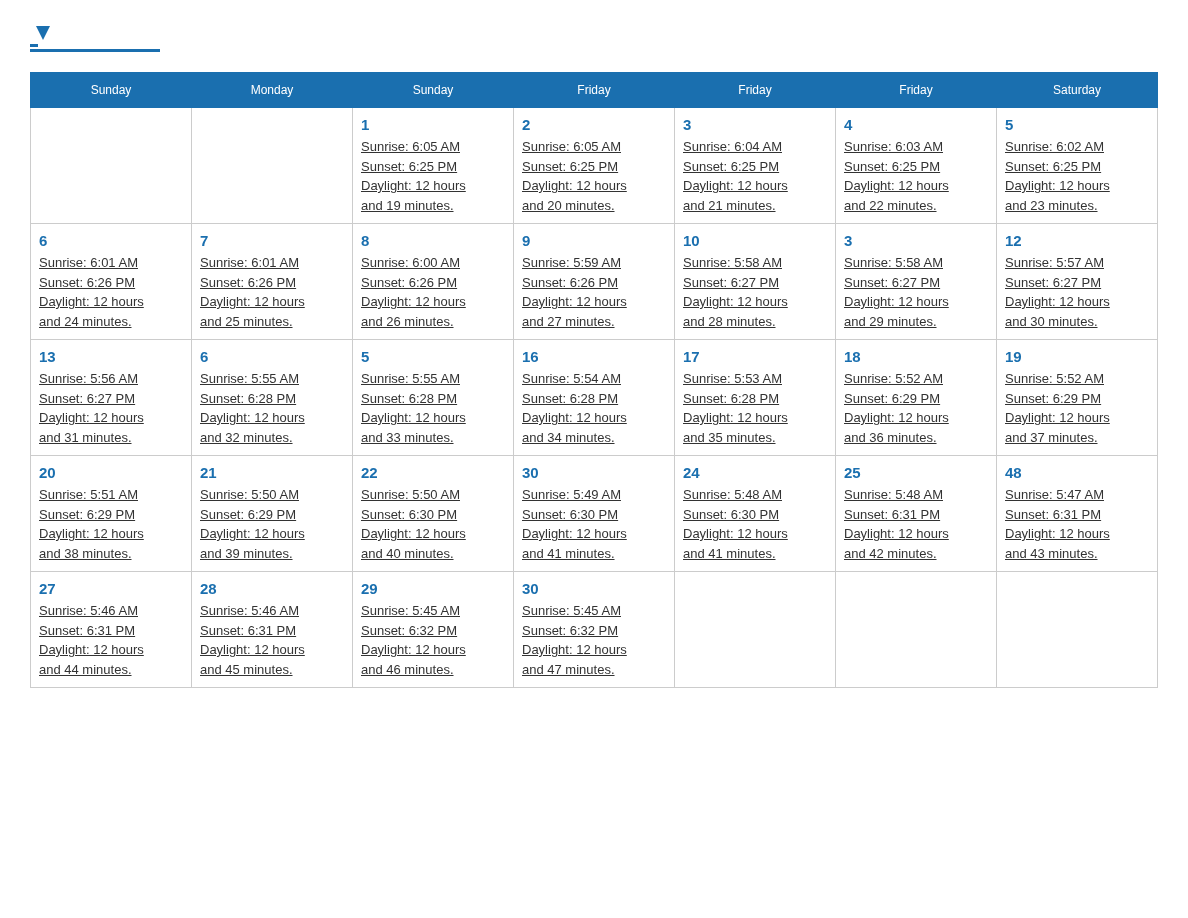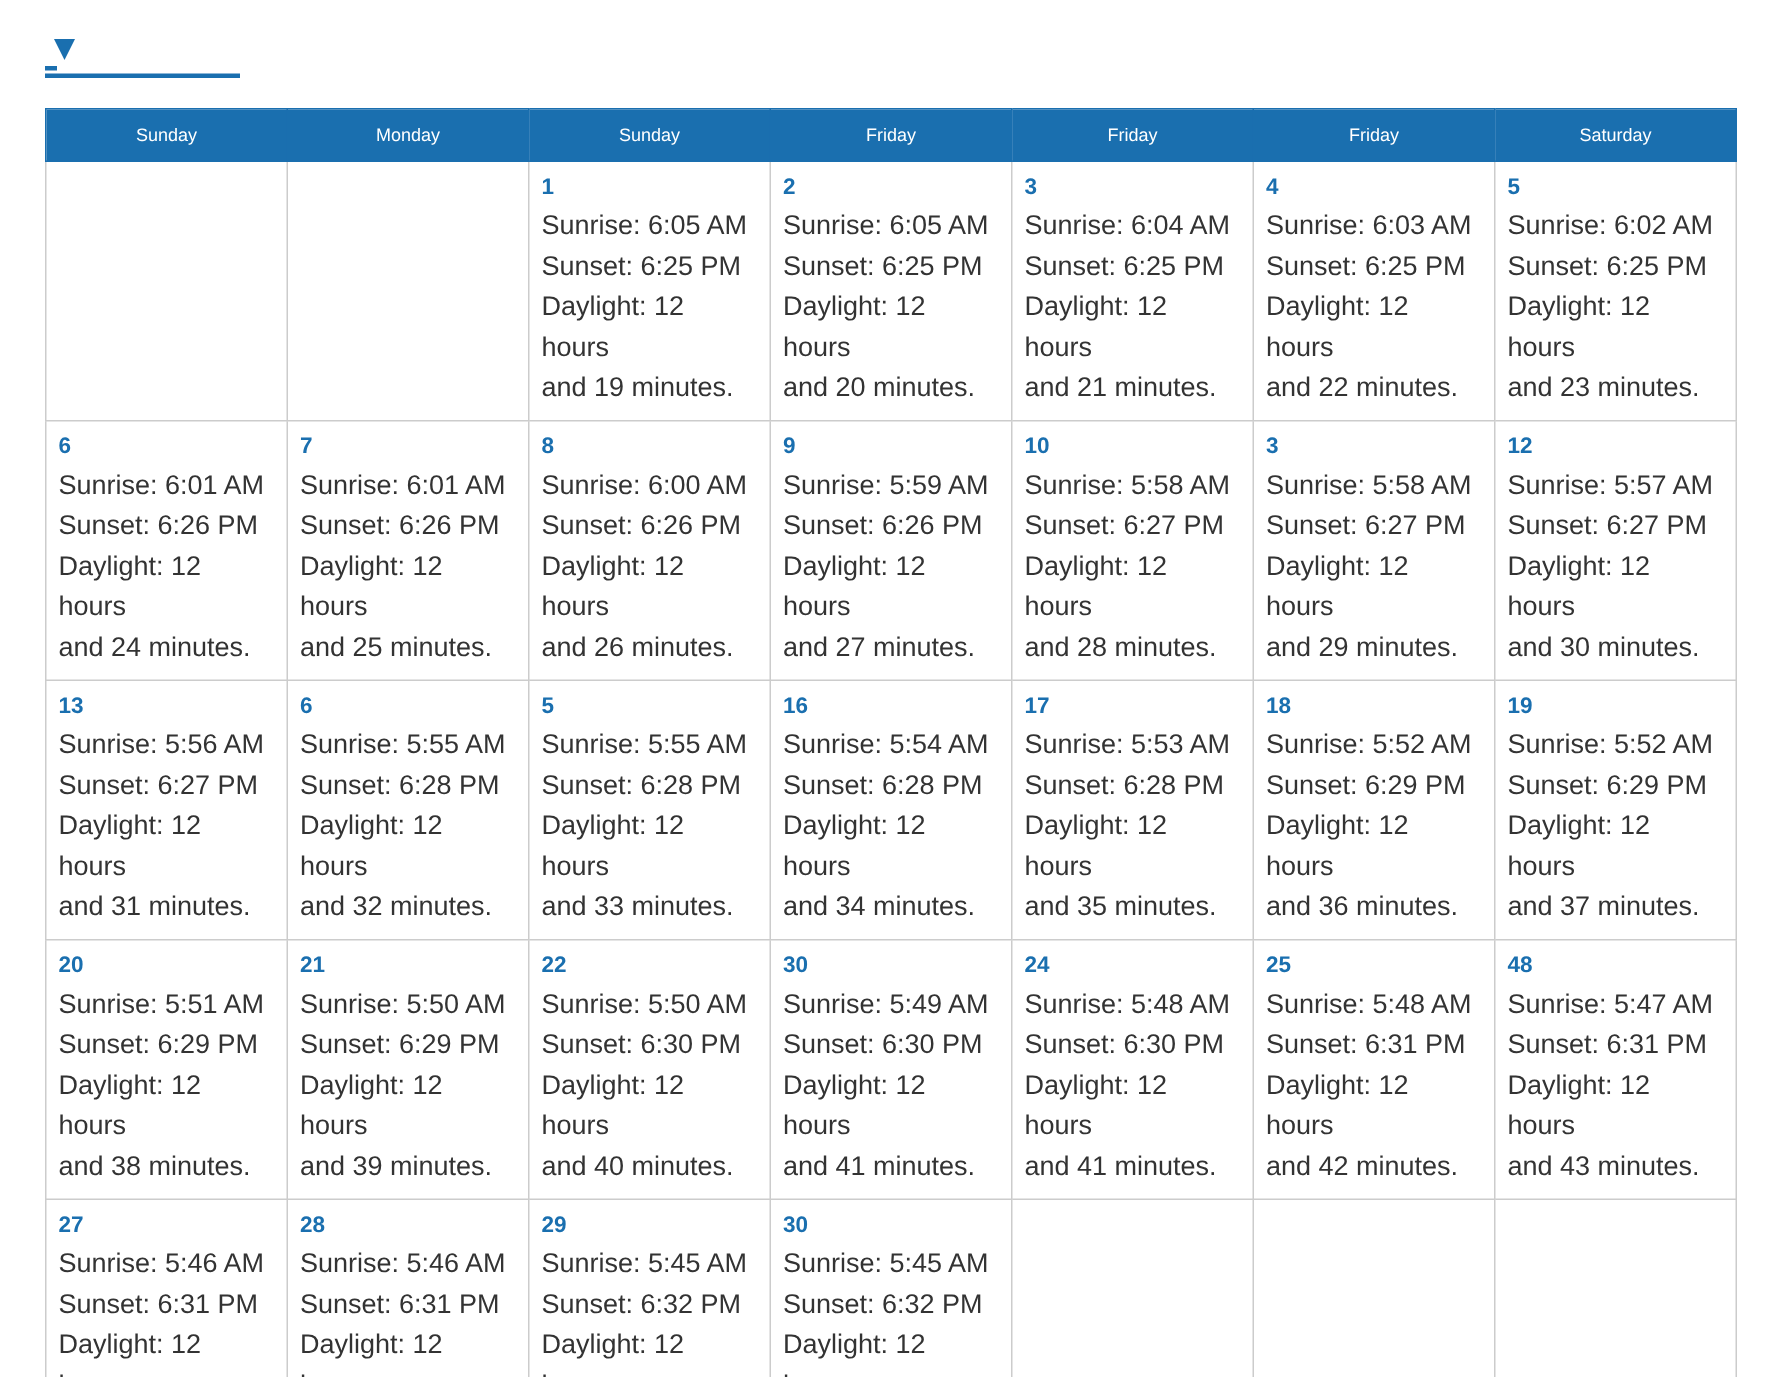--- a/index.html
+++ b/index.html
@@ -60,23 +60,24 @@
       color: #333;
     }
     .day-number {
       font-size: 15px;
       font-weight: bold;
       color: #1a6faf;
       display: block;
       margin-bottom: 4px;
     }
     .day-info {
-      font-size: 18px;
+      font-size: 13px;
       color: #333;
       line-height: 1.5;
+      text-decoration: underline;
     }
     .empty-cell {
       background: #fff;
     }
     .logo-row {
       display: flex;
       align-items: center;
     }
     .logo-text-general {
       font-size: 30px;

